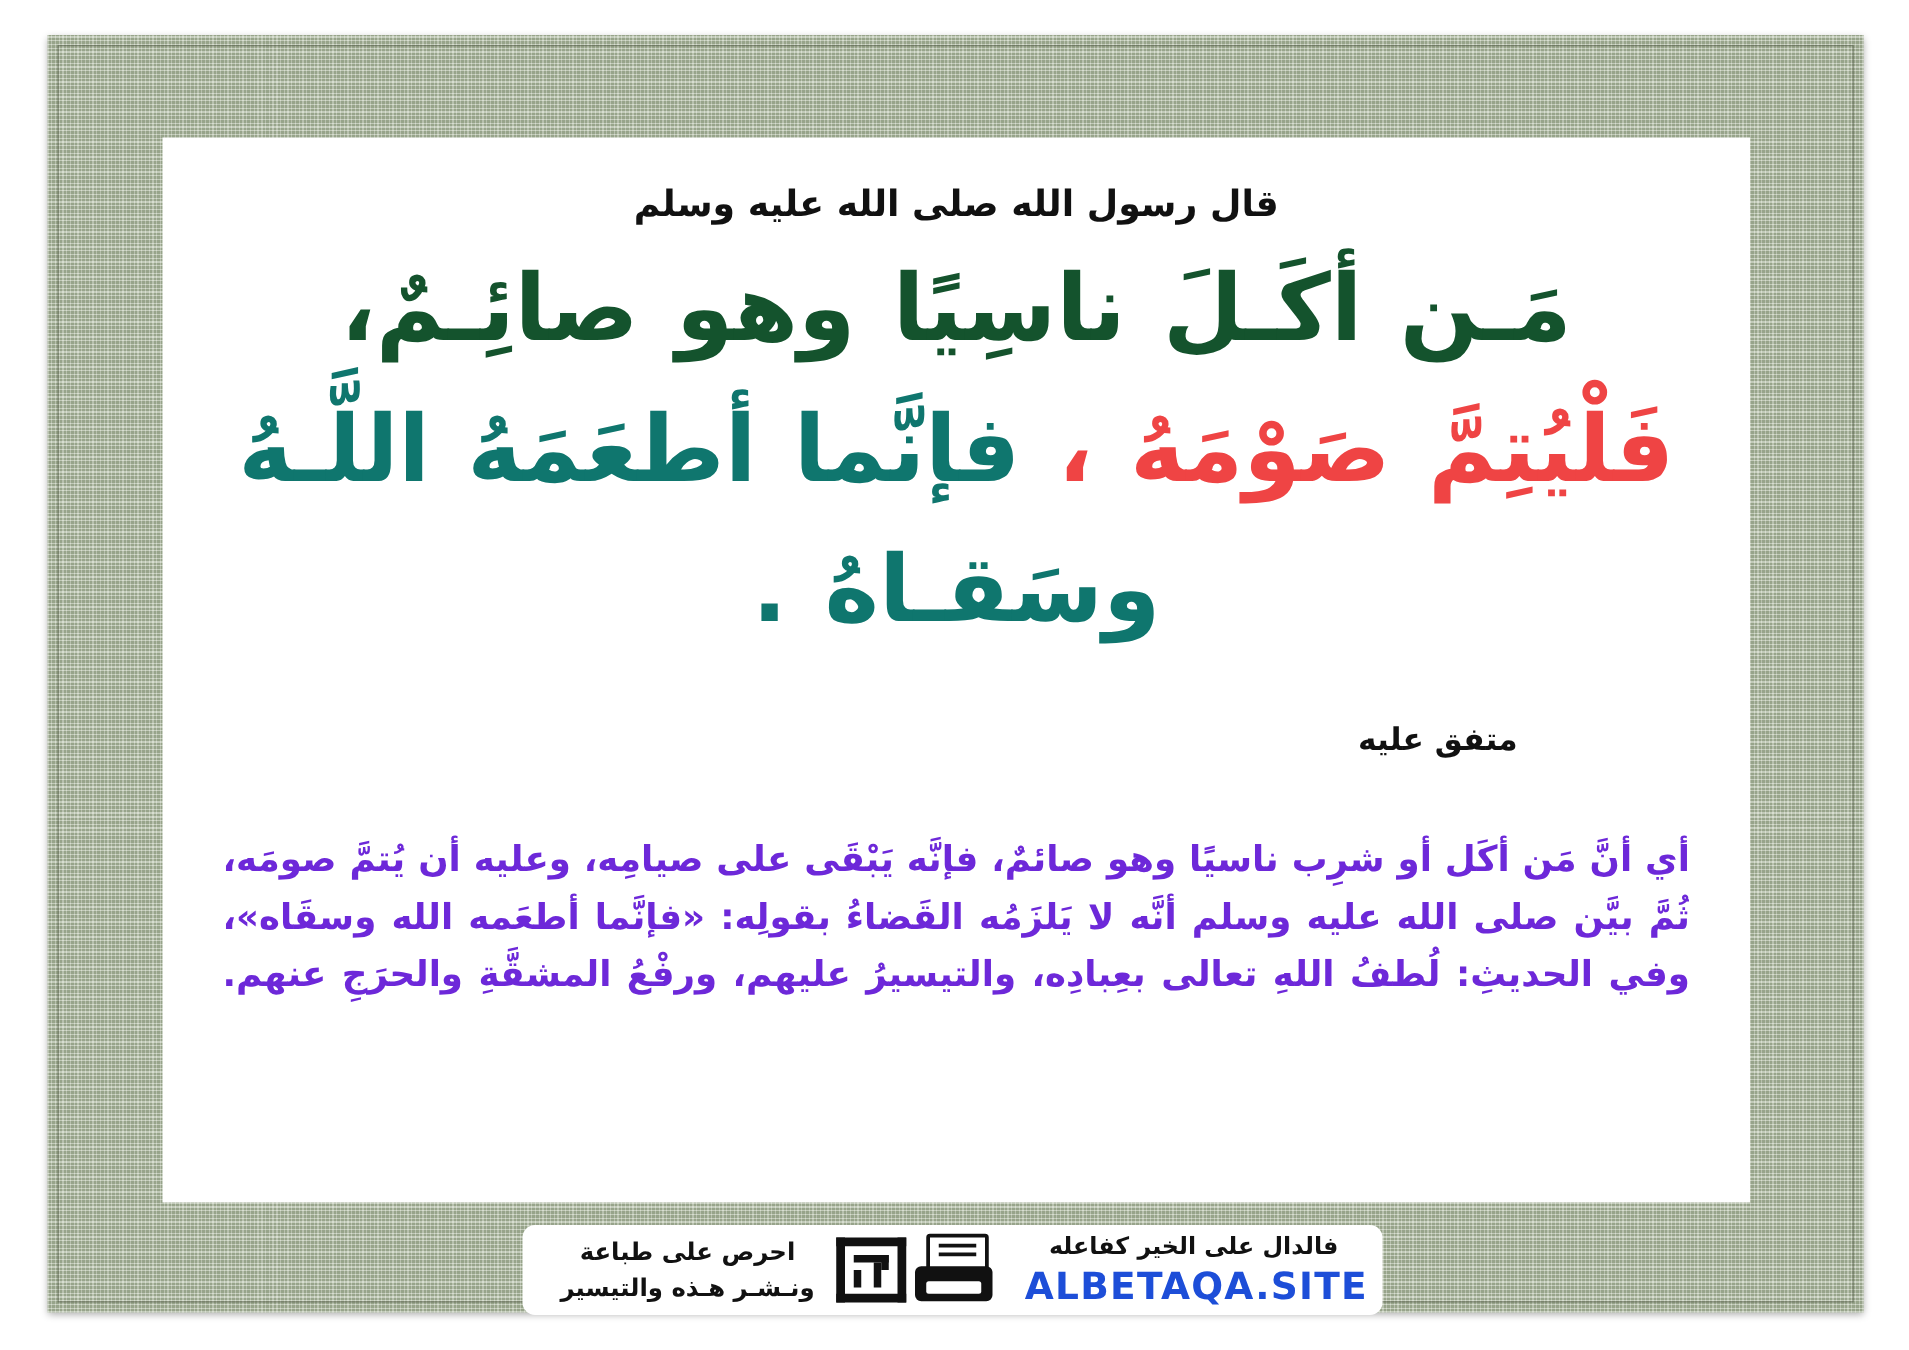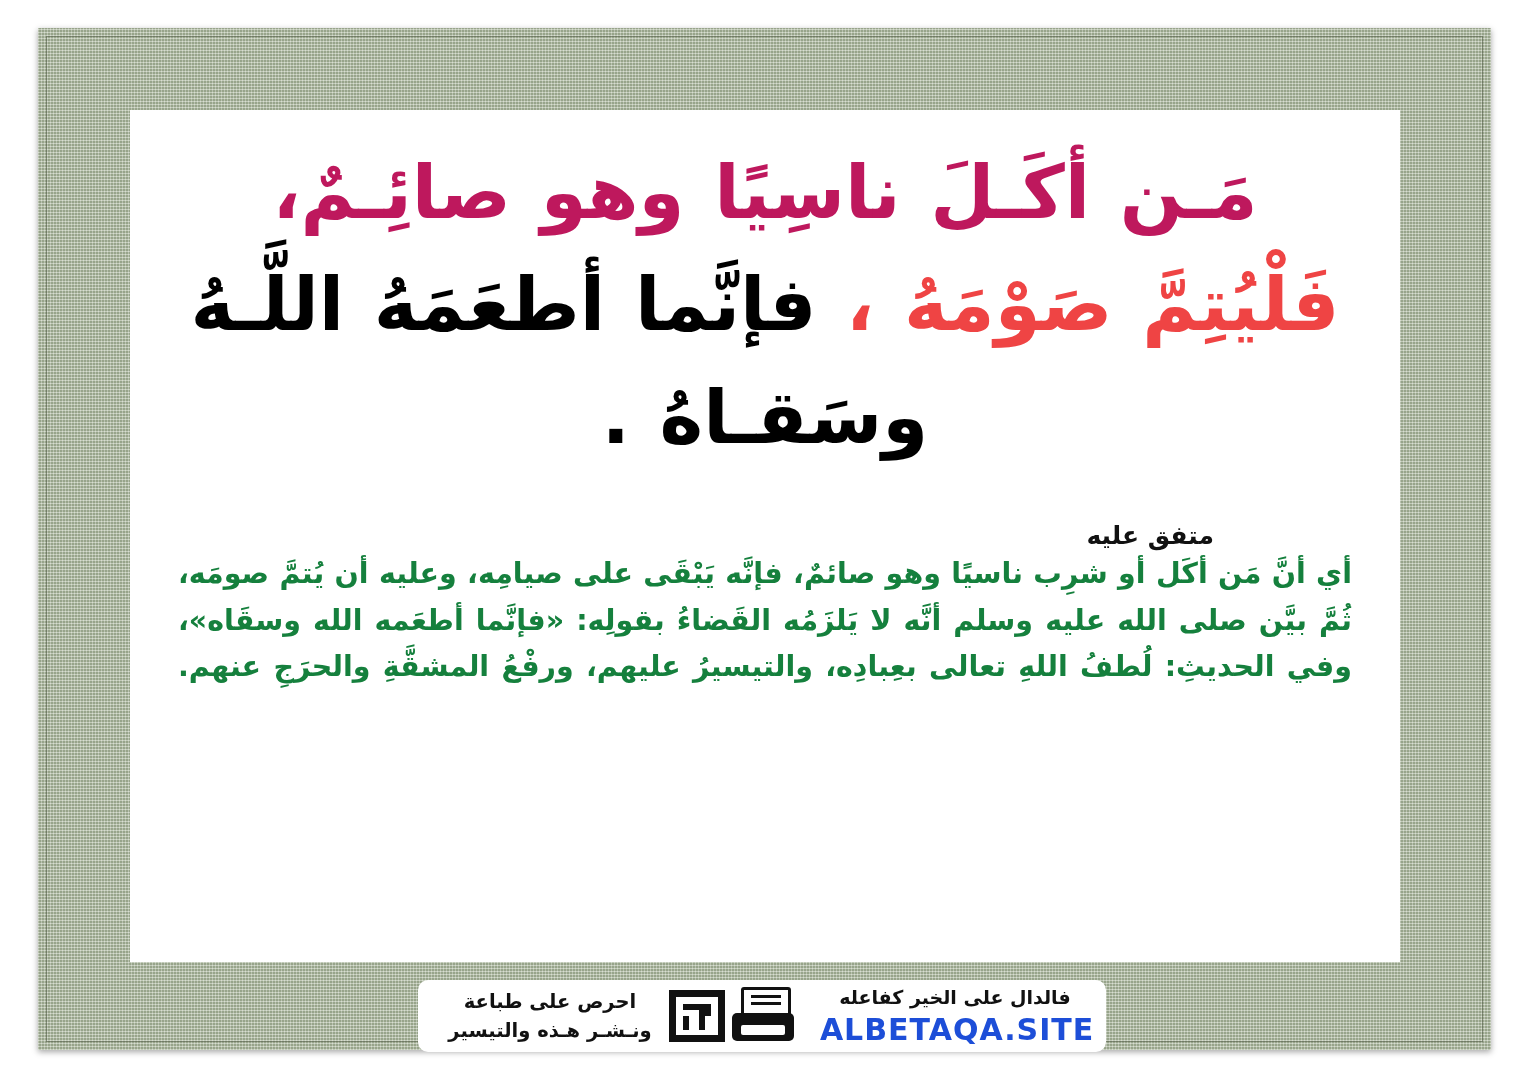--- a/index.html
+++ b/index.html
@@ -62,48 +62,48 @@
 
   .hadith {
     text-align: center;
     font-weight: bold;
     font-size: 74px;
     line-height: 1.52;
     margin-top: 8px;
     direction: rtl;
     word-spacing: 4px;
   }
-  .hadith .dark-red { color: #be185d; }
+  .hadith .dark-red { color: #14532d; }
   .hadith .navy { color: #ef4444; }
-  .hadith .green { color: #000000; }
+  .hadith .green { color: #0f766e; }
 
   .source-row {
     position: relative;
     height: 40px;
     margin-top: 6px;
   }
   .source {
     position: absolute;
     right: 152px;
     top: 0;
     font-size: 25px;
     font-weight: bold;
     color: #111111;
     margin-top: 42px;
   }
 
   .explanation {
-    margin-top: 32px;
+    margin-top: 90px;
     direction: rtl;
     text-align: justify;
     text-align-last: justify;
     font-size: 28.5px;
     font-weight: bold;
     line-height: 1.62;
-    color: #15803d;
+    color: #6d28d9;
     padding: 0 14px;
   }
   .explanation p { margin: 0; }
 
   
   .footer {
     position: absolute;
     left: 380px;
     top: 952px;
     width: 688px;
@@ -201,20 +201,21 @@
     margin-top: 2px;
   }
 </style>
 </head>
 <body>
 
 <div class="poster">
 
   <div class="card">
 
+    <div class="intro">قال رسول الله صلى الله عليه وسلم</div>
 
     <div class="hadith">
       <span class="dark-red">مَـن أكَـلَ ناسِيًا وهو صائِـمٌ،</span>
       <span class="navy">فَلْيُتِمَّ صَوْمَهُ ،</span>
       <span class="green">فإنَّما أطعَمَهُ اللَّـهُ وسَقـاهُ .</span>
     </div>
 
     <div class="source-row">
       <div class="source">متفق عليه</div>
     </div>

